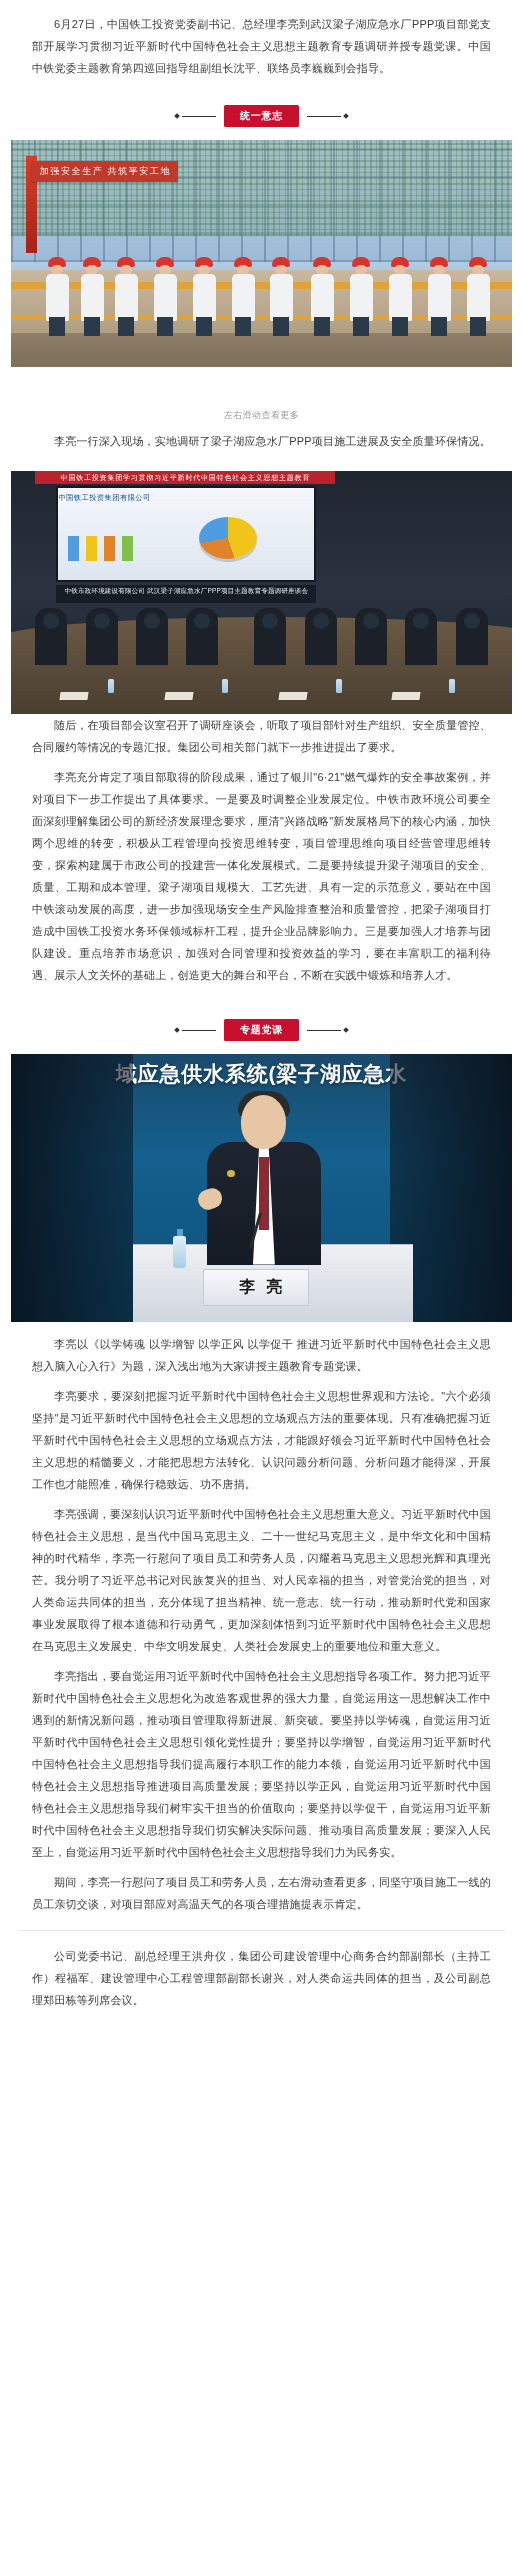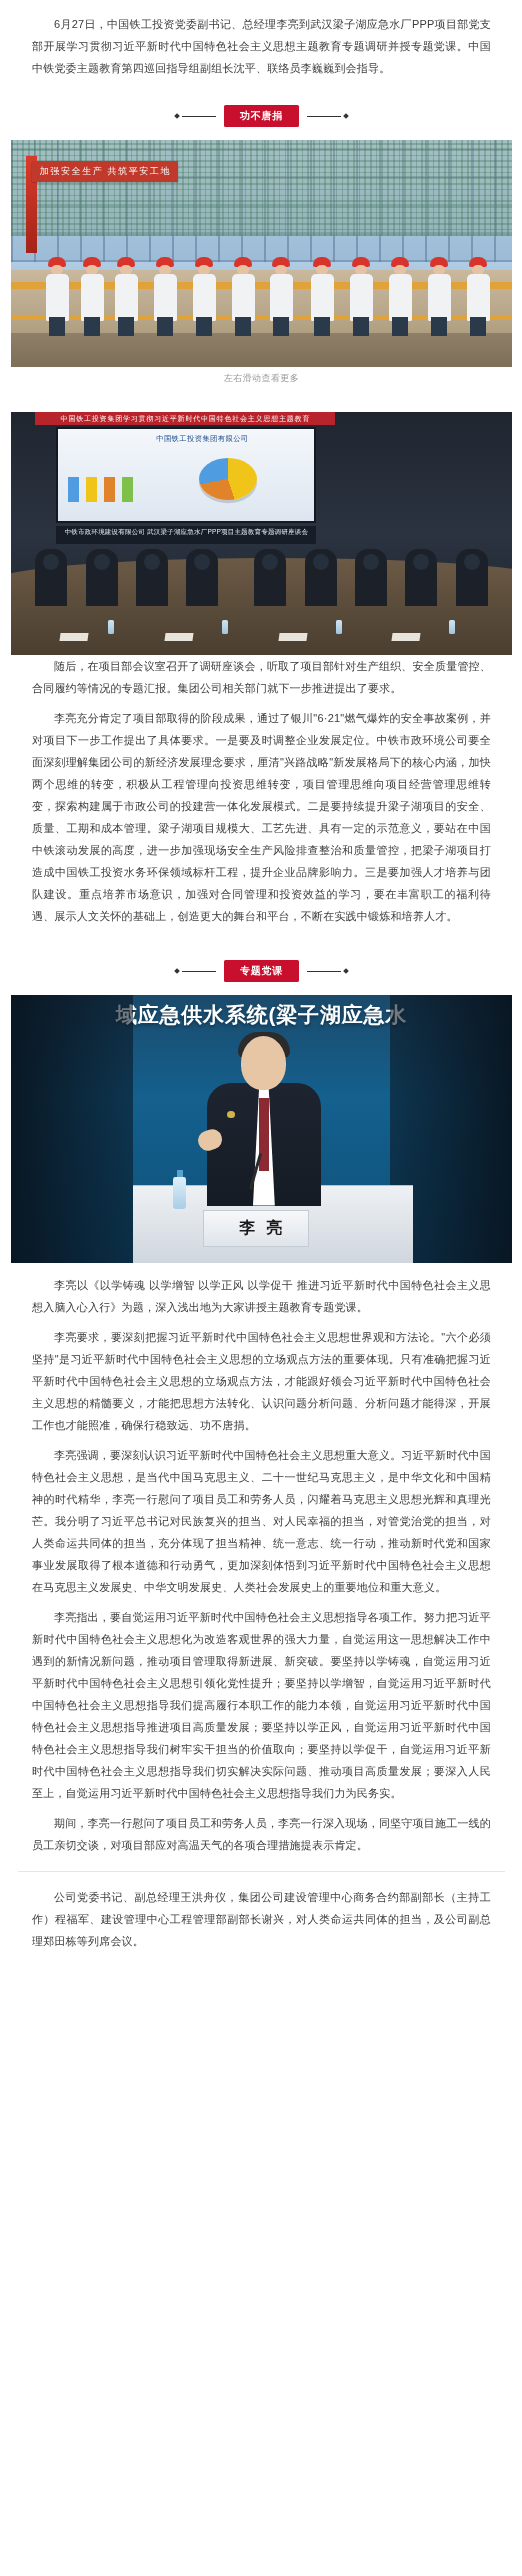--- a/index.html
+++ b/index.html
@@ -78,20 +78,21 @@
     height: 227px;
     overflow: hidden;
     background: #6f8fb0;
   }
   .photo-caption {
     text-align: center;
     font-size: 9px;
     color: #9a9a9a;
     padding: 4.9px 0 8px 0;
     letter-spacing: 0.4px;
+    margin-top: 37px;
   }
 
   
   .p1 {
     background: linear-gradient(#cfe3f3 0%, #bcd6ec 40%, #a9c6df 62%, #8aa7c0 100%);
   }
   .p1 .scaffold {
     position: absolute; left: 0; top: 0; right: 0; height: 122px;
     background:
       repeating-linear-gradient(90deg, rgba(90,120,150,.55) 0 2.4px, rgba(255,255,255,0) 2.4px 23px),
@@ -159,21 +160,21 @@
     position: absolute; inset: 0;
     background: linear-gradient(#1f2630 0%, #2b3340 50%, #1b222c 100%);
   }
   .p2 .screen {
     position: absolute; left: 45px; top: 14.6px; width: 260px; height: 96px;
     background: linear-gradient(#f4f7fb, #dde6f0);
     border: 2.4px solid #151a22;
   }
   .p2 .screen .title {
     position: absolute; top: 4.9px; left: 0; width: 100%;
-    text-align: center; font-size: 7.3px; color: #1a4a8a; letter-spacing: 0.4px; margin-left: 16px;
+    font-size: 7.3px; color: #1a4a8a; letter-spacing: 0.4px;
   }
   .p2 .screen .donut {
     position: absolute; left: 55%; top: 29px; width: 58px; height: 42px;
     border-radius: 50%;
     background: conic-gradient(#f0c419 0 45%, #e1832a 45% 72%, #4f9de0 72% 100%);
     box-shadow: 0 3.2px 0 rgba(0,0,0,.15);
   }
   .p2 .screen .bars {
     position: absolute; left: 9.7px; top: 37px; width: 97px; height: 36px;
     background:
@@ -305,21 +306,21 @@
 <div class="page">
 
   <p class="para lead">6月27日，中国铁工投资党委副书记、总经理李亮到武汉梁子湖应急水厂PPP项目部党支部开展学习贯彻习近平新时代中国特色社会主义思想主题教育专题调研并授专题党课。中国中铁党委主题教育第四巡回指导组副组长沈平、联络员李巍巍到会指导。</p>
 
   <div class="block-gap"></div>
 
   <div class="section-banner">
     <div class="ribbon">
       <span class="dot-l"></span>
       <span class="dot-r"></span>
-      <span>功不唐捐</span>
+      <span>统一意志</span>
     </div>
   </div>
 
   <div class="photo-wrap">
     <div class="photo p1">
       <div class="scaffold"></div>
       <div class="green-net"></div>
       <div class="flag"></div>
       <div class="banner">加强安全生产 共筑平安工地</div>
       <div class="ground"></div>
@@ -397,20 +398,21 @@
             <span class="helmet"></span>
             <span class="head"></span>
             <span class="body"></span>
             <span class="legs"></span>
           </div>
       </div>
     </div>
     <div class="photo-caption">左右滑动查看更多</div>
   </div>
 
+  <p class="para">李亮一行深入现场，实地调研了梁子湖应急水厂PPP项目施工进展及安全质量环保情况。</p>
 
   <div class="block-gap"></div>
 
   <div class="photo-wrap">
     <div class="photo p2" style="height:243px;">
       <div class="wallbg"></div>
       <div class="redband">中国铁工投资集团学习贯彻习近平新时代中国特色社会主义思想主题教育</div>
       <div class="screen">
         <div class="title">中国铁工投资集团有限公司</div>
         <div class="bars"></div>
@@ -496,21 +498,21 @@
   <div style="height:11.4px;"></div>
 
   <p class="para">李亮以《以学铸魂 以学增智 以学正风 以学促干 推进习近平新时代中国特色社会主义思想入脑入心入行》为题，深入浅出地为大家讲授主题教育专题党课。</p>
   <div style="height:8px;"></div>
   <p class="para">李亮要求，要深刻把握习近平新时代中国特色社会主义思想世界观和方法论。"六个必须坚持"是习近平新时代中国特色社会主义思想的立场观点方法的重要体现。只有准确把握习近平新时代中国特色社会主义思想的立场观点方法，才能跟好领会习近平新时代中国特色社会主义思想的精髓要义，才能把思想方法转化、认识问题分析问题、分析问题才能得深，开展工作也才能照准，确保行稳致远、功不唐捐。</p>
   <div style="height:8px;"></div>
   <p class="para">李亮强调，要深刻认识习近平新时代中国特色社会主义思想重大意义。习近平新时代中国特色社会主义思想，是当代中国马克思主义、二十一世纪马克思主义，是中华文化和中国精神的时代精华，李亮一行慰问了项目员工和劳务人员，闪耀着马克思主义思想光辉和真理光芒。我分明了习近平总书记对民族复兴的担当、对人民幸福的担当，对管党治党的担当，对人类命运共同体的担当，充分体现了担当精神、统一意志、统一行动，推动新时代党和国家事业发展取得了根本道德和行动勇气，更加深刻体悟到习近平新时代中国特色社会主义思想在马克思主义发展史、中华文明发展史、人类社会发展史上的重要地位和重大意义。</p>
   <div style="height:8px;"></div>
   <p class="para">李亮指出，要自觉运用习近平新时代中国特色社会主义思想指导各项工作。努力把习近平新时代中国特色社会主义思想化为改造客观世界的强大力量，自觉运用这一思想解决工作中遇到的新情况新问题，推动项目管理取得新进展、新突破。要坚持以学铸魂，自觉运用习近平新时代中国特色社会主义思想引领化党性提升；要坚持以学增智，自觉运用习近平新时代中国特色社会主义思想指导我们提高履行本职工作的能力本领，自觉运用习近平新时代中国特色社会主义思想指导推进项目高质量发展；要坚持以学正风，自觉运用习近平新时代中国特色社会主义思想指导我们树牢实干担当的价值取向；要坚持以学促干，自觉运用习近平新时代中国特色社会主义思想指导我们切实解决实际问题、推动项目高质量发展；要深入人民至上，自觉运用习近平新时代中国特色社会主义思想指导我们力为民务实。</p>
   <div style="height:8px;"></div>
-  <p class="para">期间，李亮一行慰问了项目员工和劳务人员，李亮一行深入现场，同坚守项目施工一线的员工亲切交谈，对项目部应对高温天气的各项合理措施提表示肯定。</p>
+  <p class="para">期间，李亮一行慰问了项目员工和劳务人员，左右滑动查看更多，同坚守项目施工一线的员工亲切交谈，对项目部应对高温天气的各项合理措施提表示肯定。</p>
 
   <hr class="sep">
 
   <p class="para">公司党委书记、副总经理王洪舟仪，集团公司建设管理中心商务合约部副部长（主持工作）程福军、建设管理中心工程管理部副部长谢兴，对人类命运共同体的担当，及公司副总理郑田栋等列席会议。</p>
 
   <div class="footer-space"></div>
 </div>
 
 
 </body></html>

